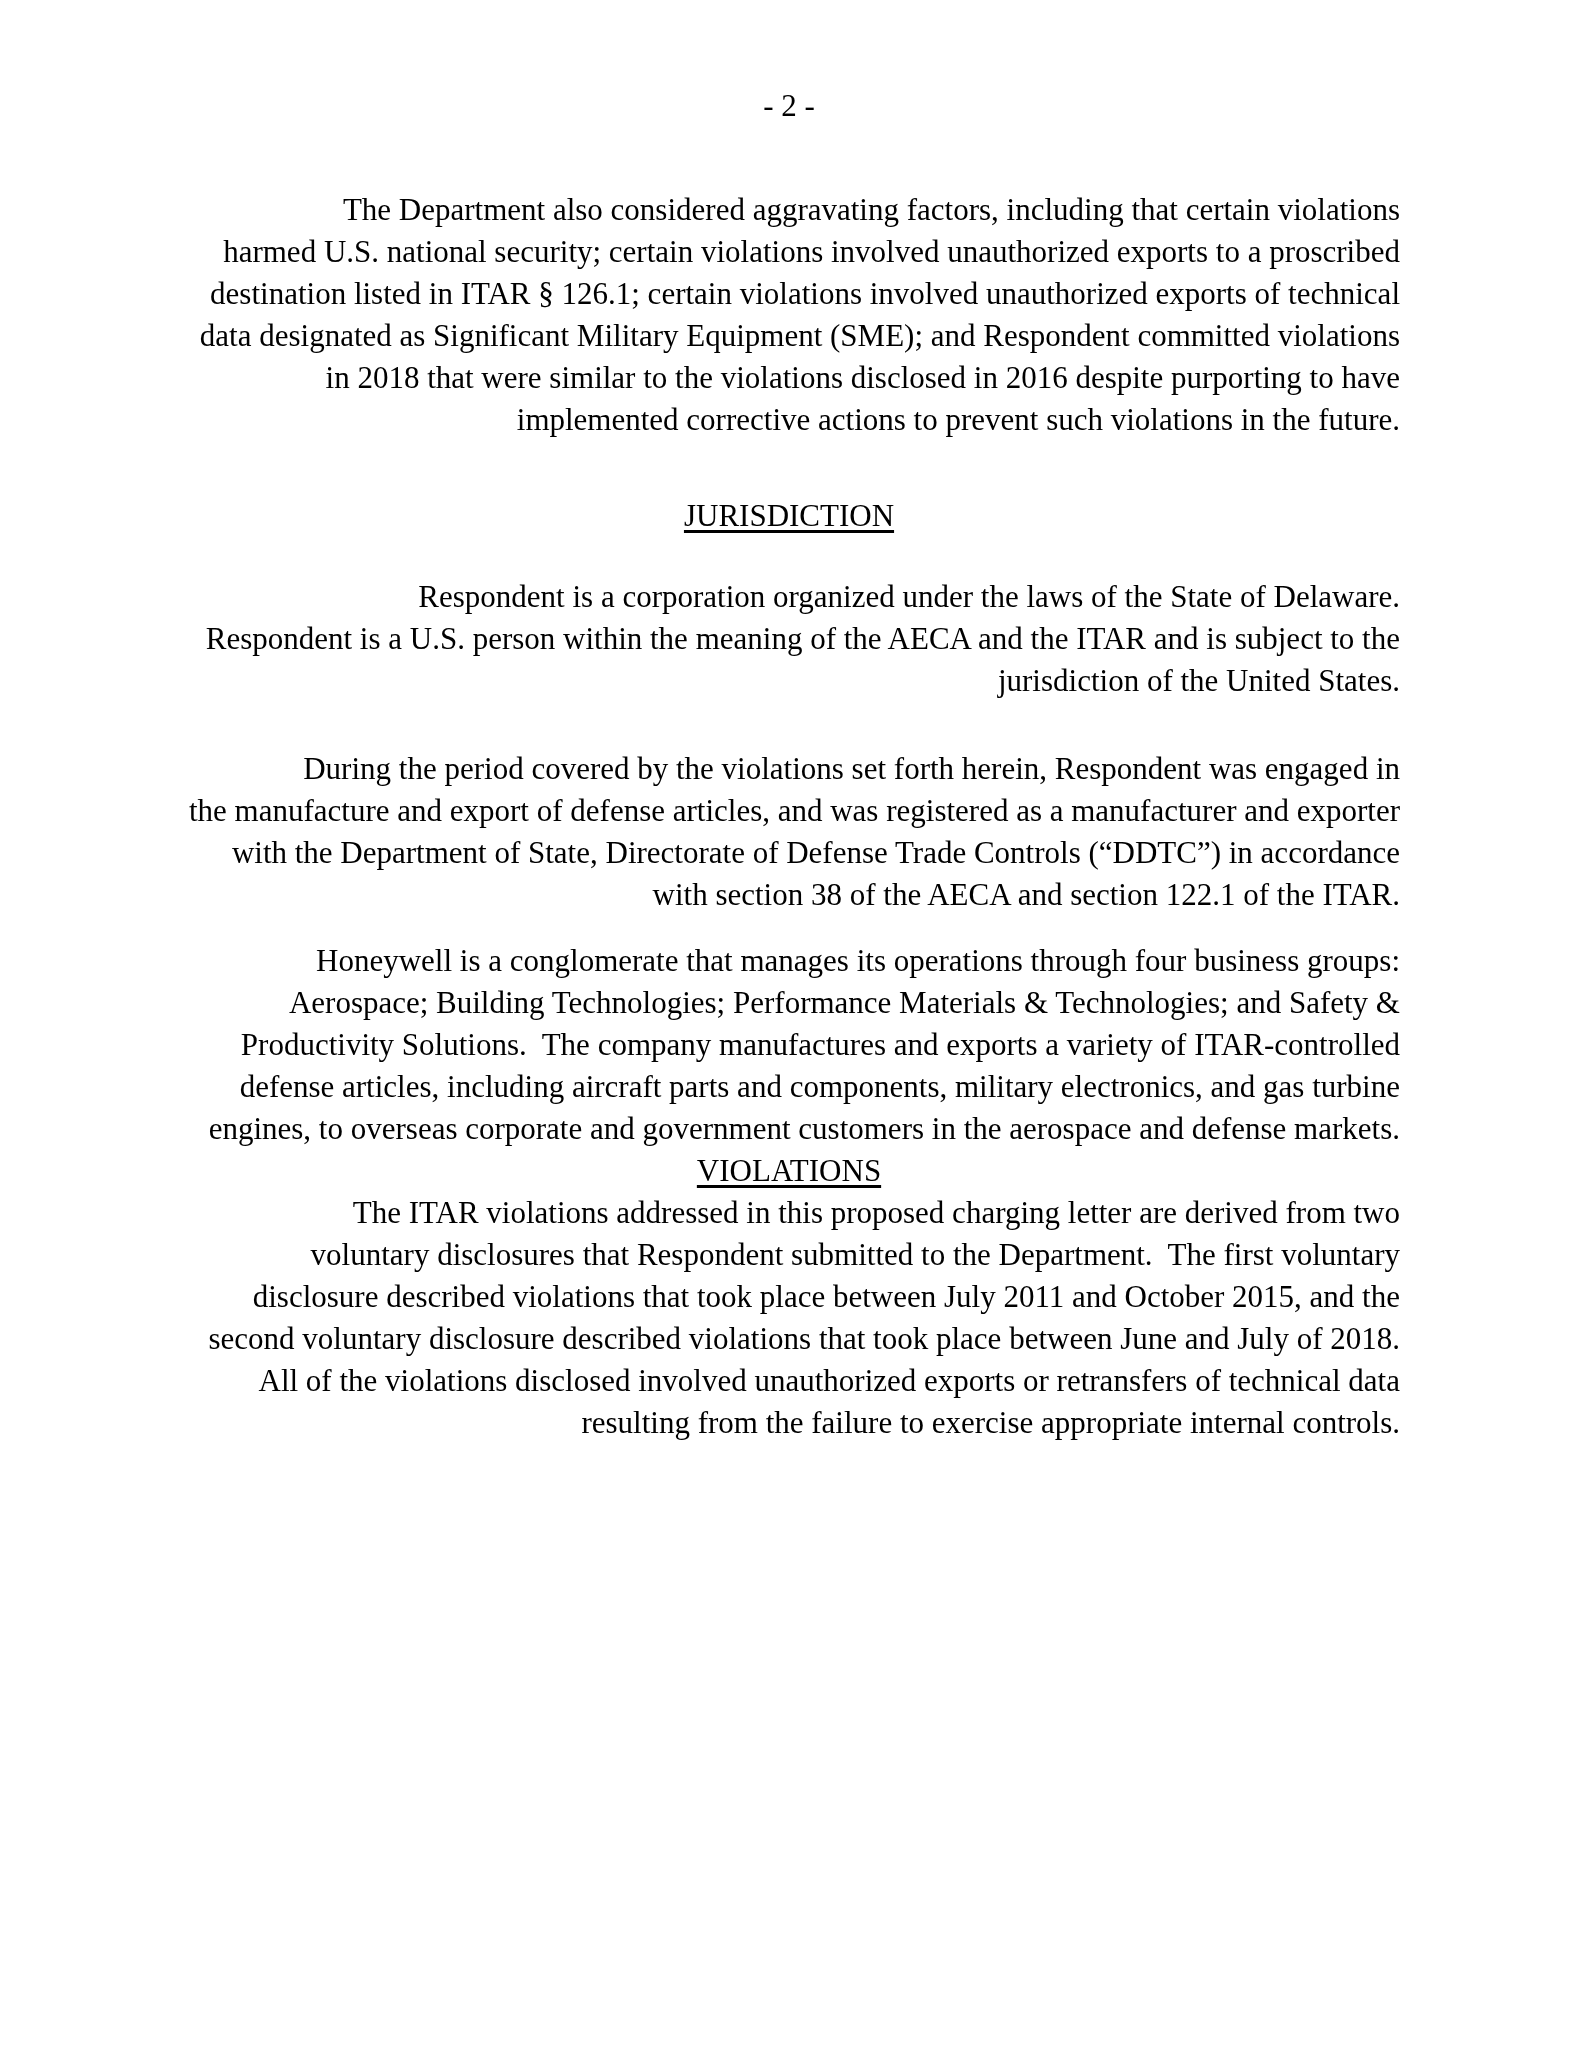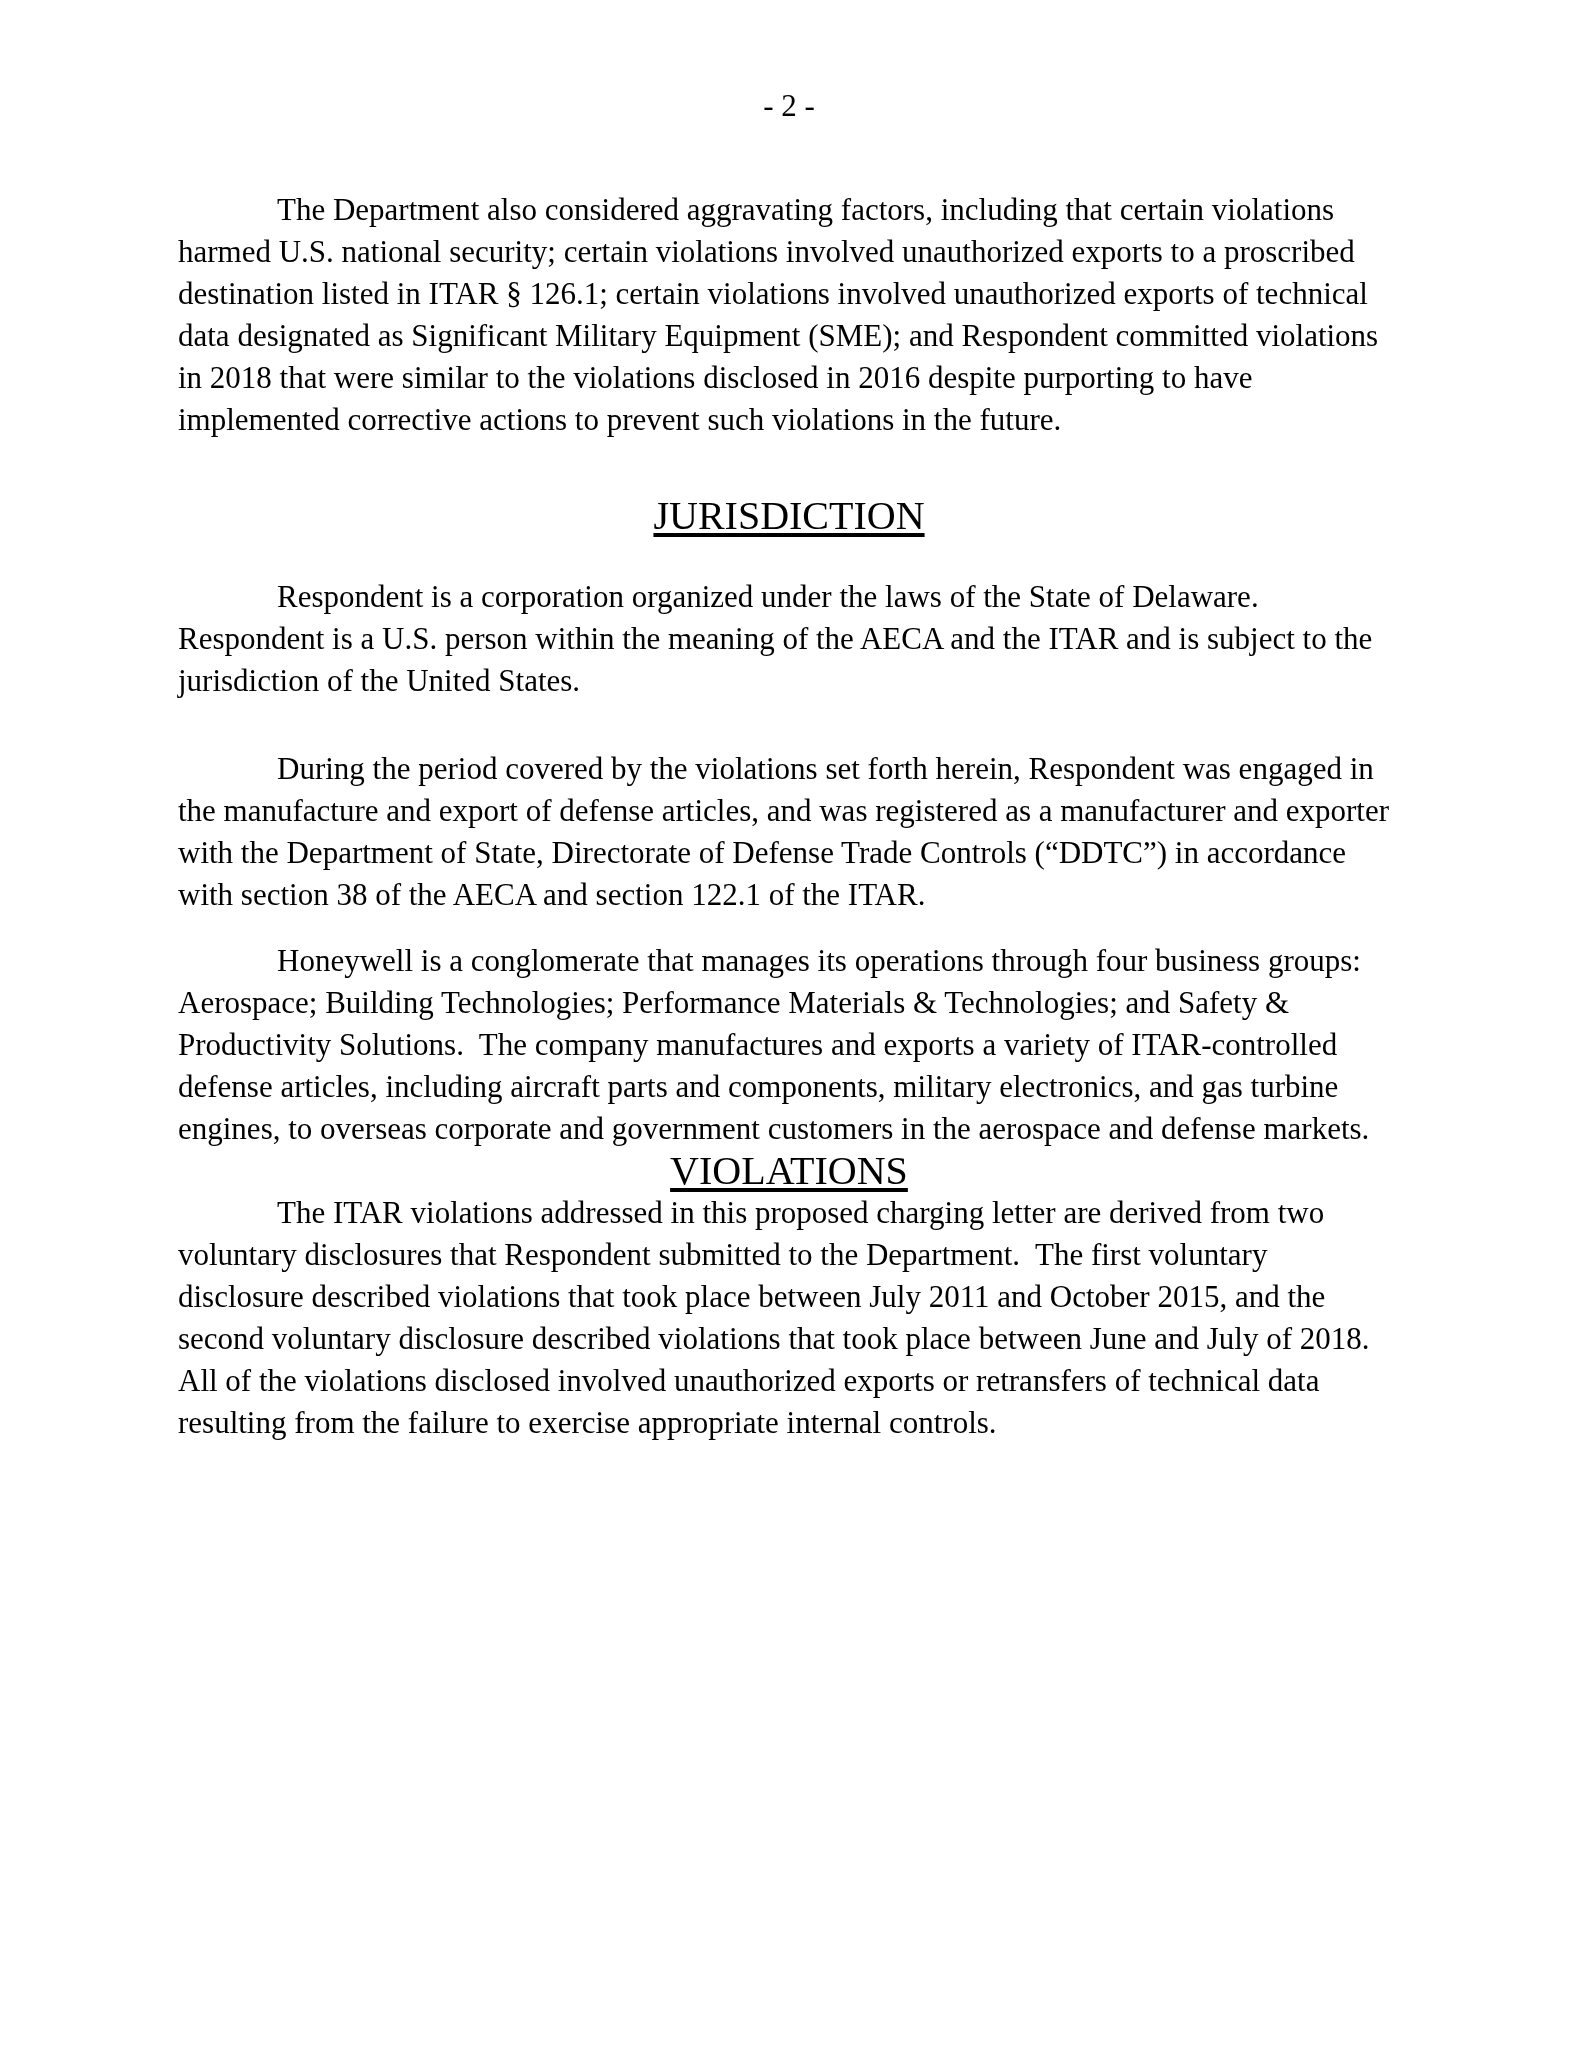--- a/index.html
+++ b/index.html
@@ -25,27 +25,27 @@
   .page-number {
     font-size: 31px;
     line-height: 42px;
     text-align: center;
     margin: 0;
     white-space: pre-wrap;
   }
   .body-para {
     font-size: 31px;
     line-height: 42px;
-    text-align: left;
+    text-align: right;
     text-indent: 99px;
     margin: 0;
     white-space: pre-wrap;
   }
   .section-heading {
-    font-size: 40px;
+    font-size: 31px;
     line-height: 42px;
     font-weight: normal;
     text-align: center;
     text-decoration: underline;
     text-underline-offset: 4px;
     margin: 0;
     white-space: pre-wrap;
   }
   
   .mt-p1 { margin-top: 62px; }

